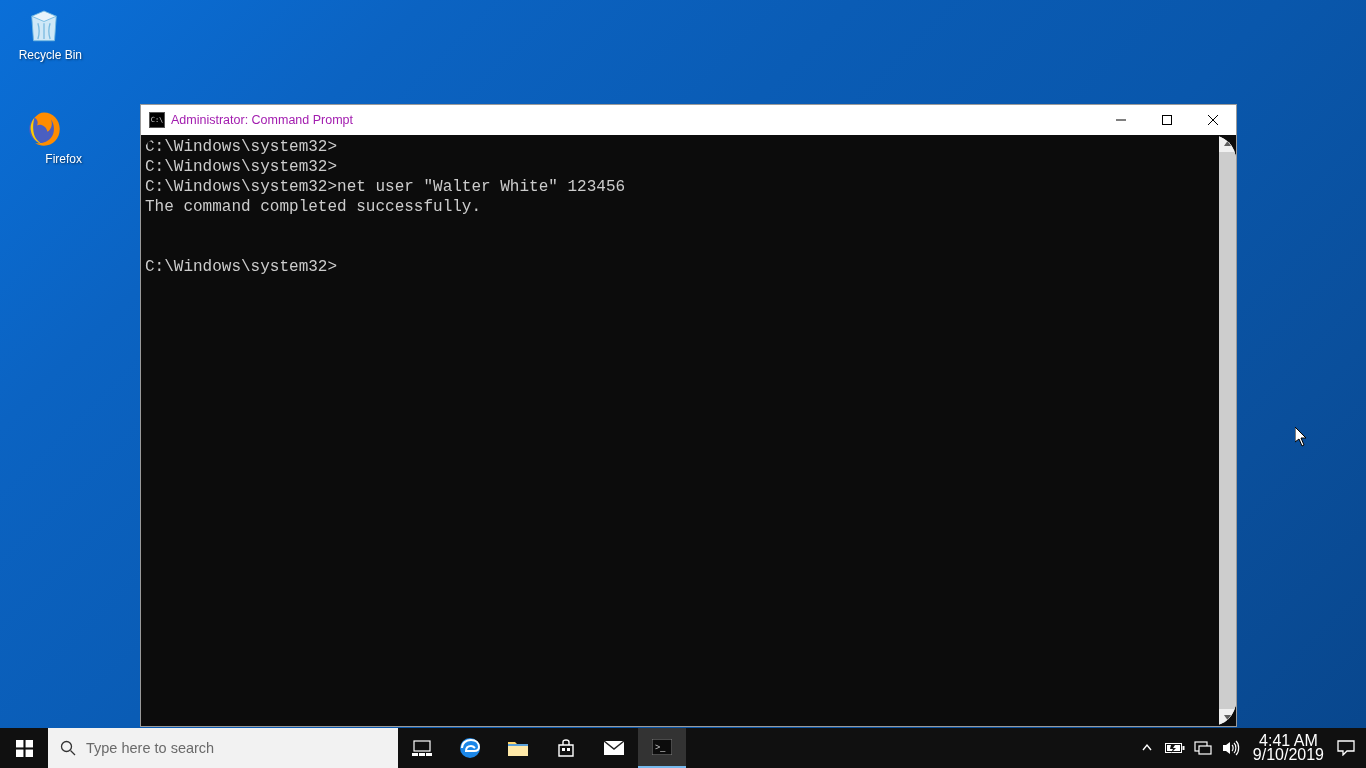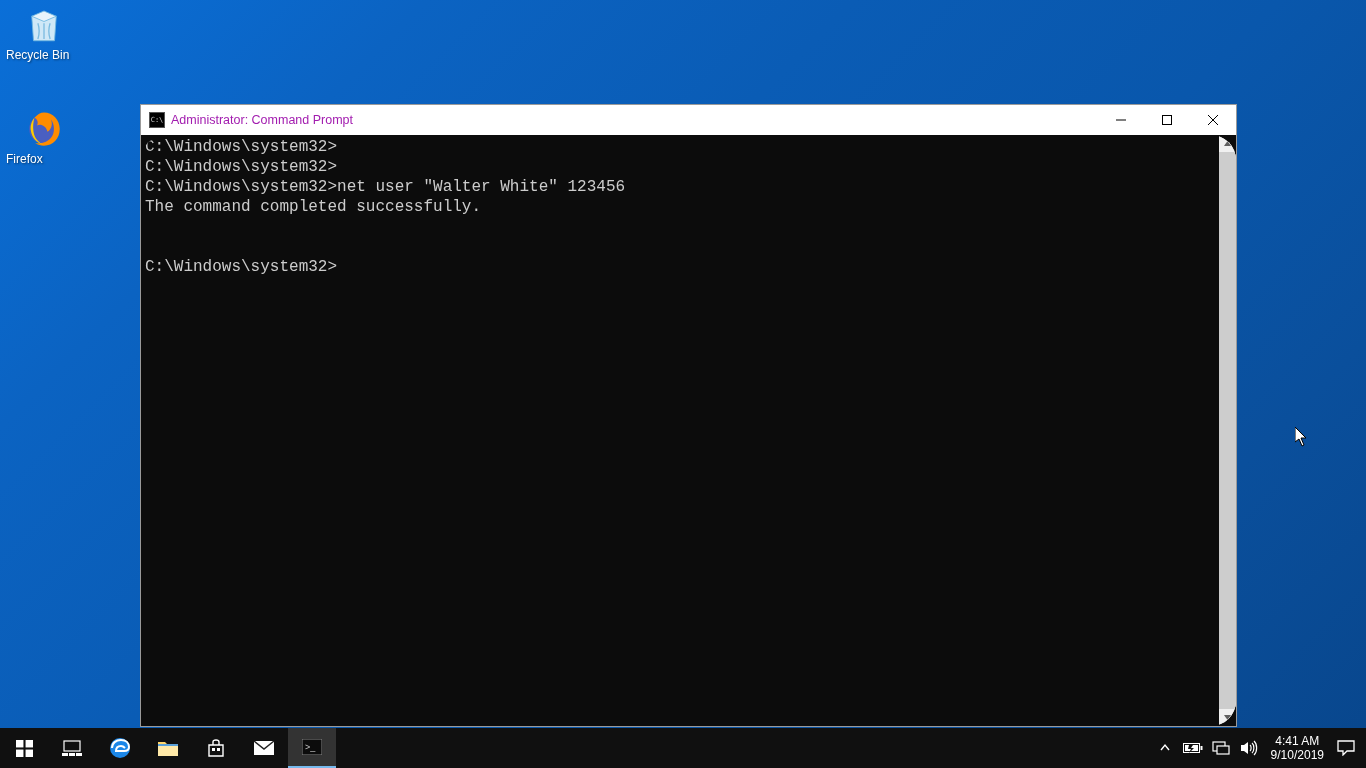--- a/index.html
+++ b/index.html
@@ -5,21 +5,21 @@
   * { margin: 0; padding: 0; box-sizing: border-box; font-family: "Segoe UI", Tahoma, sans-serif; }
   html, body { width: 1366px; height: 768px; overflow: hidden; }
   body {
     background: linear-gradient(135deg, #0a6fd8 0%, #0b63c2 20%, #0a5cb5 40%, #0957ac 60%, #0a4f9c 80%, #08468c 100%);
     position: relative;
   }
   
   .desktop-icon {
     position: absolute;
     width: 76px;
-    text-align: left;
+    text-align: right;
     color: #fff;
     cursor: pointer;
   }
   .desktop-icon .icon-img { width: 42px; height: 42px; margin: 0 auto 2px; }
   .desktop-icon .label { font-size: 12px; text-shadow: 1px 1px 2px rgba(0,0,0,.5); }
   
   .recycle { left: 6px; top: 4px; }
   .firefox { left: 6px; top: 108px; }
   
   .window {
@@ -112,21 +112,21 @@
   }
   .search-box .ph { font-size: 14.5px; color: #6a6a6a; }
   .tray {
     margin-left: auto;
     display: flex;
     align-items: stretch;
   }
   .tray .tb-item { width: 28px; }
   .clock {
     display: flex; flex-direction: column; align-items:center; justify-content:center;
-    padding: 12px 8px; font-size: 12px; line-height: 14px; cursor: pointer;
+    padding: 12px 8px; font-size: 16px; line-height: 14px; cursor: pointer;
   }
   
   .cursor-arrow {
     position: absolute;
     left: 1295px;
     top: 427px;
     pointer-events: none;
   }
 </style>
 </head>
@@ -206,20 +206,27 @@
 
 <div class="taskbar">
   <div class="tb-item">
     <svg width="17" height="17" viewBox="0 0 16 16">
       <rect x="0" y="0" width="7" height="7" fill="#fff"></rect>
       <rect x="9" y="0" width="7" height="7" fill="#fff"></rect>
       <rect x="0" y="9" width="7" height="7" fill="#fff"></rect>
       <rect x="9" y="9" width="7" height="7" fill="#fff"></rect>
     </svg>
   </div>
+  <div class="search-box">
+    <svg width="16" height="16" viewBox="0 0 16 16">
+      <circle cx="6.5" cy="6.5" r="5" fill="none" stroke="#333" stroke-width="1.3"></circle>
+      <line x1="10.5" y1="10.5" x2="15" y2="15" stroke="#333" stroke-width="1.3"></line>
+    </svg>
+    <span class="ph">Type here to search</span>
+  </div>
   <div class="tb-item">
     <svg width="20" height="16" viewBox="0 0 20 16">
       <rect x="2" y="1" width="16" height="10" fill="none" stroke="#fff" stroke-width="1.2"></rect>
       <rect x="0" y="13" width="6" height="3" fill="#fff"></rect>
       <rect x="7" y="13" width="6" height="3" fill="#fff"></rect>
       <rect x="14" y="13" width="6" height="3" fill="#fff"></rect>
     </svg>
   </div>
   <div class="tb-item">
     <svg width="24" height="24" viewBox="0 0 24 24">

